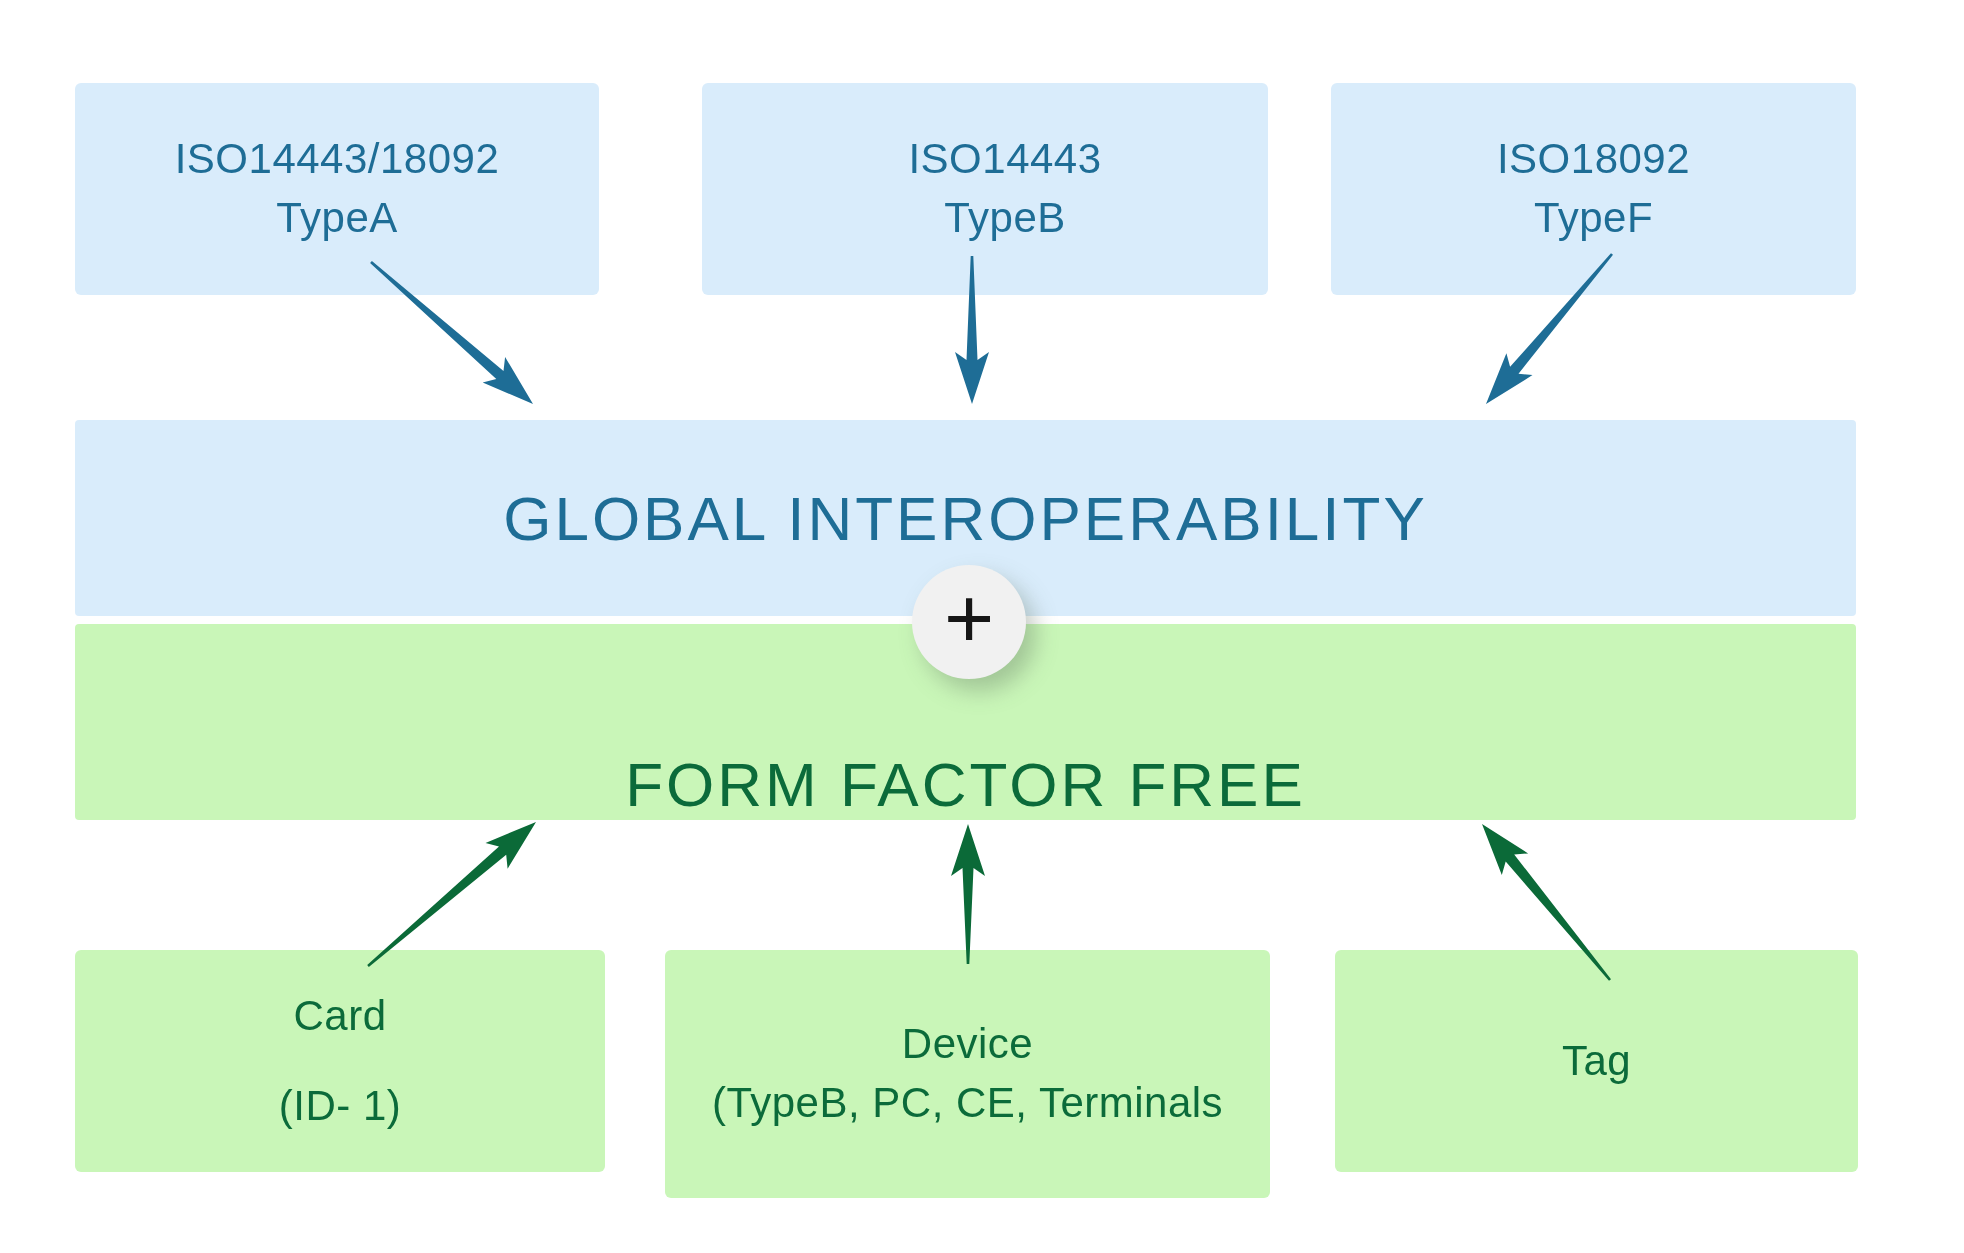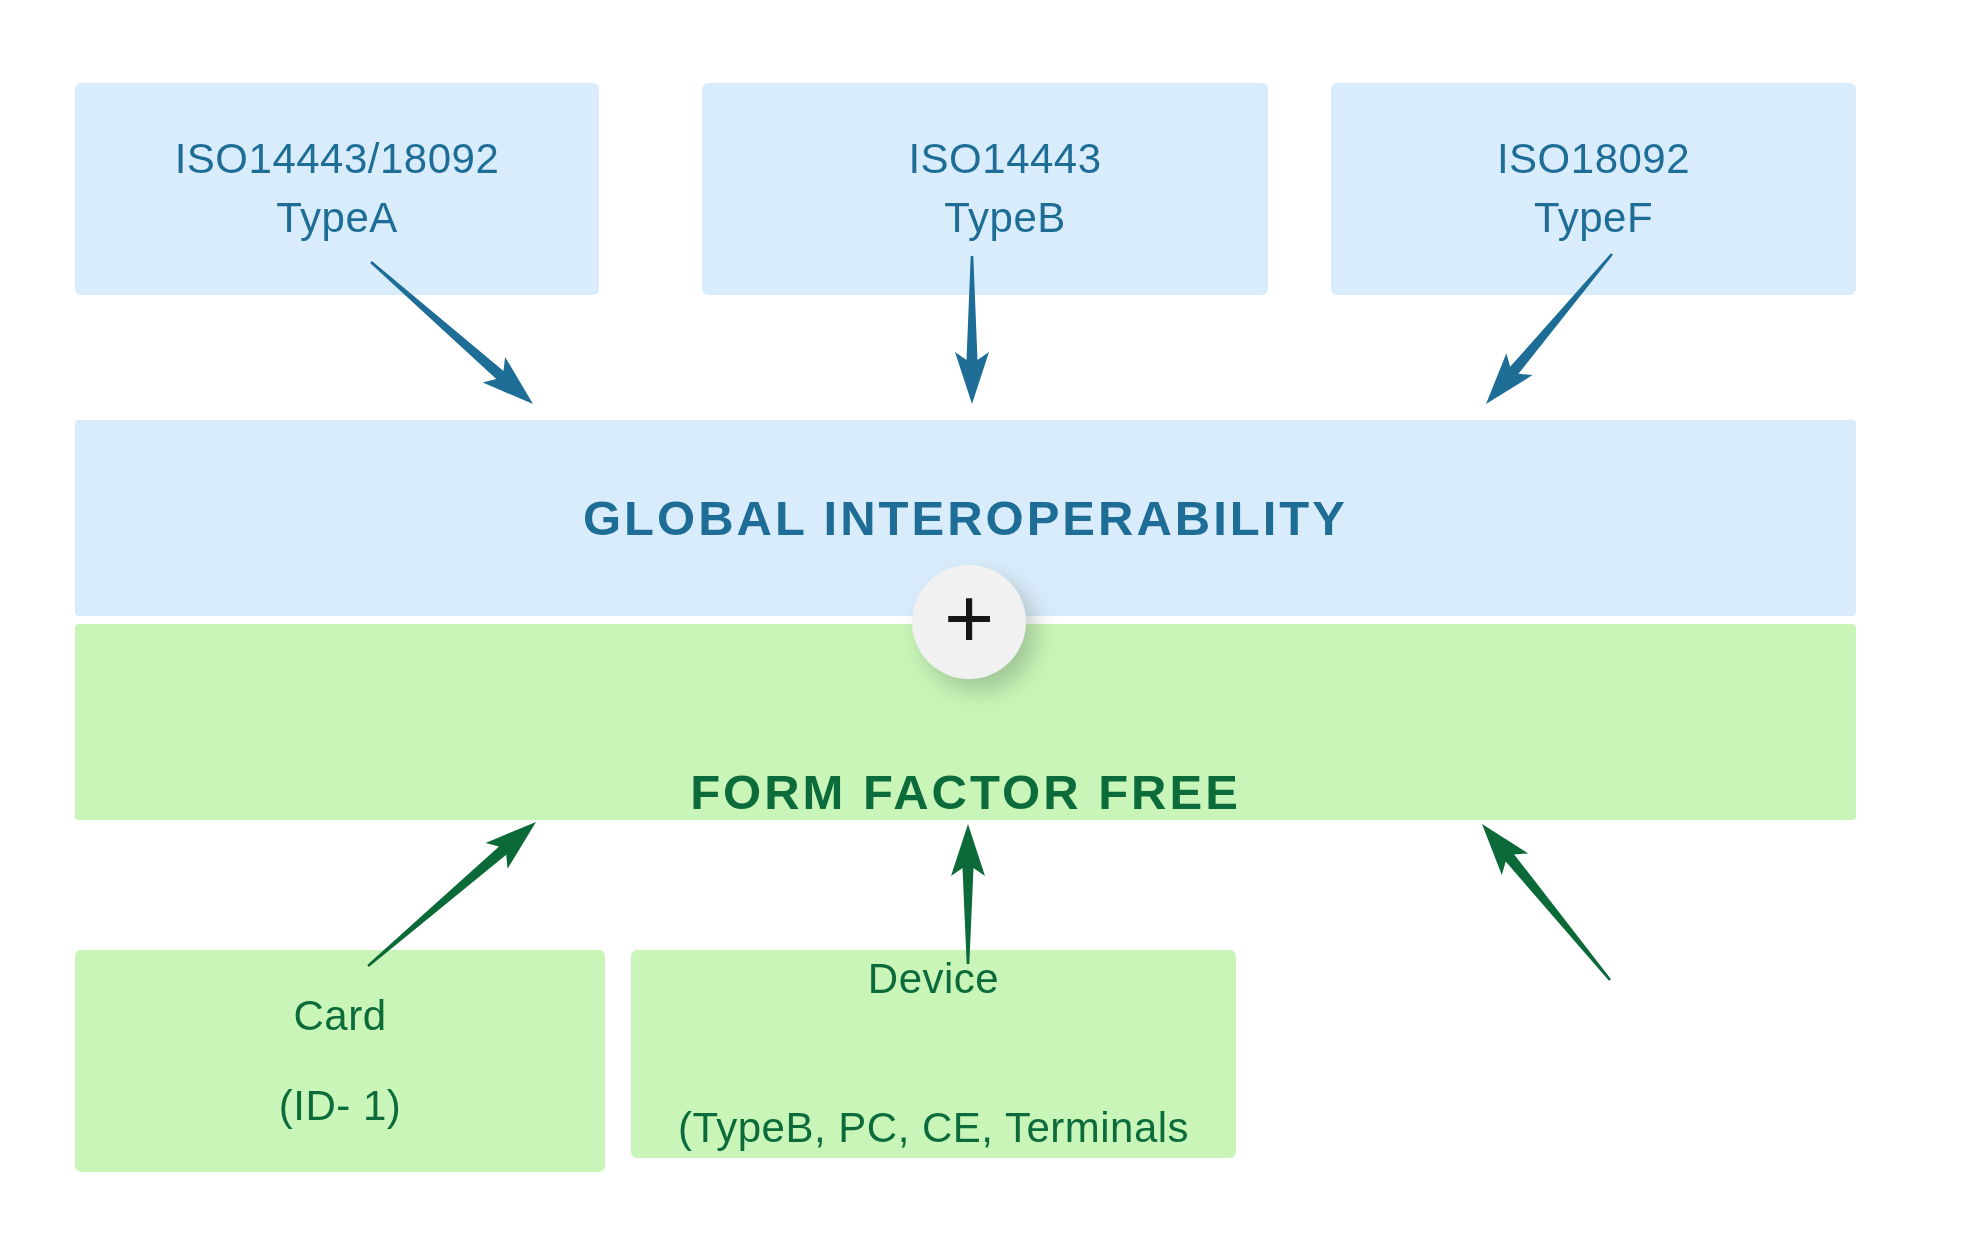--- a/index.html
+++ b/index.html
@@ -42,32 +42,32 @@
     left: 75px;
     width: 1781px;
     height: 196px;
     border-radius: 4px;
     display: flex;
     align-items: center;
     justify-content: center;
     z-index: 1;
   }
   .banner-label {
-    font-size: 49px;
-    font-weight: bold;
+    font-size: 62px;
+    font-weight: normal;
     letter-spacing: 3px;
     white-space: nowrap;
   }
   .banner-blue  { top: 420px; background: #d9ecfb; }
   .banner-blue  .banner-label { color: #1e6d96; }
   .banner-green { top: 624px; background: #c9f6b8; align-items: flex-end; }
   .banner-green .banner-label { color: #0b6b3a; }
 
   .bot-box-card   { left: 75px;   top: 950px; width: 530px; height: 222px; gap: 31px; }
-  .bot-box-device { left: 631px;  top: 950px; width: 605px; height: 208px; justify-content: space-between; }
+  .bot-box-device { left: 665px;  top: 950px; width: 605px; height: 248px; }
   .bot-box-tag    { left: 1335px; top: 950px; width: 523px; height: 222px; }
 
   .plus-circle {
     position: absolute;
     left: 912px;
     top: 565px;
     width: 114px;
     height: 114px;
     border-radius: 50%;
     background: #f1f1f1;
@@ -122,20 +122,23 @@
   </div>
 
   <div class="node green-node bot-box-card">
     <div class="line">Card</div>
     <div class="line">(ID- 1)</div>
   </div>
   <div class="node green-node bot-box-device">
     <div class="line">Device</div>
     <div class="line">(TypeB, PC, CE, Terminals</div>
   </div>
+  <div class="node green-node bot-box-tag">
+    <div class="line">Tag</div>
+  </div>
 
   <svg id="arrow-layer" width="1964" height="1253" viewBox="0 0 1964 1253">
       <polygon points="370.1,263.0 496.3,379.1 482.7,382.5 533.0,404.0 505.1,356.9 503.5,370.9 371.9,261.0" fill="#1e6d96"></polygon>
       <polygon points="970.7,256.0 966.5,360.0 955.0,352.0 972.0,404.0 989.0,352.0 977.5,360.0 973.3,256.0" fill="#1e6d96"></polygon>
       <polygon points="1611.0,253.2 1510.1,366.8 1506.4,353.2 1486.0,404.0 1532.5,375.1 1518.5,373.8 1613.0,254.8" fill="#1e6d96"></polygon>
       <polygon points="368.8,967.0 506.2,854.8 507.6,868.7 536.0,822.0 485.5,842.9 499.0,846.5 367.2,965.0" fill="#0b6a38"></polygon>
       <polygon points="969.3,964.0 973.5,868.0 985.0,876.0 968.0,824.0 951.0,876.0 962.5,868.0 966.7,964.0" fill="#0b6a38"></polygon>
       <polygon points="1611.0,979.2 1514.2,854.5 1528.1,853.4 1482.0,824.0 1501.8,875.0 1505.7,861.5 1609.0,980.8" fill="#0b6a38"></polygon>
     </svg>
 

